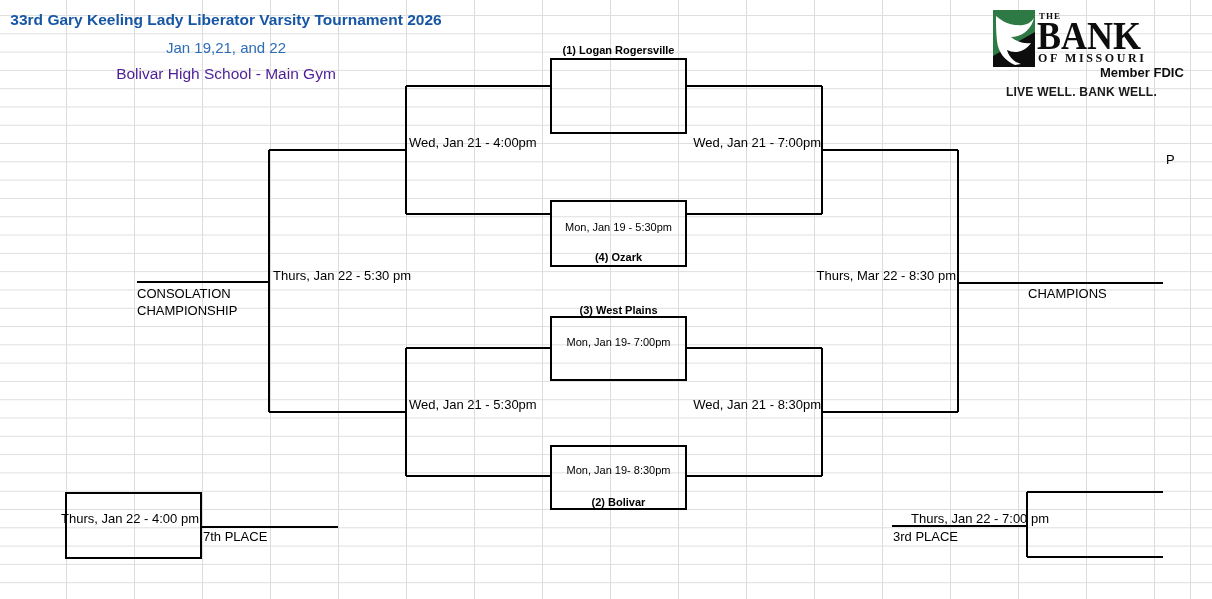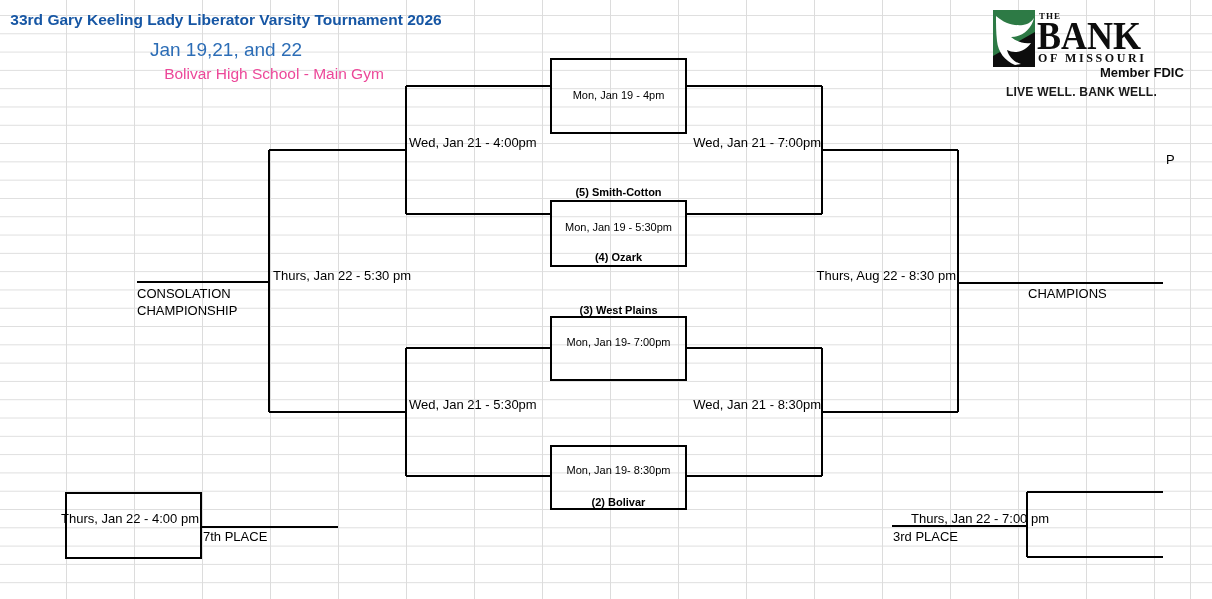--- a/index.html
+++ b/index.html
@@ -19,22 +19,22 @@
     background-size:68px 100%, 100% 18.3px;
     background-position:66px 0, 0 15px;
   }
   #grid-far-right{
     position:absolute;left:1190px;top:0;width:1px;height:599px;background:#dcdcdc;
   }
   svg.lines{position:absolute;left:0;top:0;}
   
   .hdr{position:absolute;left:0;top:0;width:452px;text-align:center;}
   .hdr .title{position:absolute;left:0;top:11px;width:100%;font-size:15.5px;font-weight:bold;color:#1656a4;white-space:nowrap;}
-  .hdr .dates{position:absolute;left:0;top:39px;width:100%;font-size:19px;color:#2c6db6;white-space:nowrap;}
-  .hdr .venue{position:absolute;left:0;top:65px;width:100%;font-size:15.5px;color:#ec4899;white-space:nowrap;margin-left:48px;}
+  .hdr .dates{position:absolute;left:0;top:39px;width:100%;font-size:15px;color:#2c6db6;white-space:nowrap;}
+  .hdr .venue{position:absolute;left:0;top:65px;width:100%;font-size:15.5px;color:#4c1d95;white-space:nowrap;}
   
   .lbl{position:absolute;font-size:13px;line-height:13px;color:#000;white-space:nowrap;}
   .b{font-weight:bold;}
   .gm{position:absolute;left:494px;width:249px;text-align:center;font-size:11px;line-height:13px;color:#000;white-space:nowrap;}
   
   .logo-emblem{position:absolute;left:993px;top:10px;width:42px;height:57px;}
   .logo-the{position:absolute;left:1039px;top:11px;font-family:"Liberation Serif",serif;font-weight:bold;font-size:9px;letter-spacing:1px;color:#0d0d0d;}
   .logo-bank{position:absolute;left:1037px;top:17px;font-family:"Liberation Serif",serif;font-weight:bold;font-size:40px;line-height:38px;color:#0d0d0d;transform:scaleX(0.9);transform-origin:left top;letter-spacing:0px;}
   .logo-sub{position:absolute;left:1038px;top:51px;font-family:"Liberation Serif",serif;font-weight:bold;font-size:12px;letter-spacing:2.6px;color:#0d0d0d;white-space:nowrap;}
   .logo-fdic{position:absolute;left:1100px;top:65px;font-size:13px;font-weight:bold;color:#0d0d0d;white-space:nowrap;}
@@ -82,42 +82,41 @@
     <path fill="#ffffff" d="M3 6 C 11 13, 20 16, 30 15 C 36 14, 39 11, 41 8 C 38 20, 29 27, 18 27
              C 24 32, 31 34, 38 33 C 32 42, 22 44, 14 40
              C 16 47, 21 52, 28 54 L 22 55 C 12 51, 5 42, 4 31 C 3 23, 3 14, 3 6 Z"></path>
   </svg>
   <div class="logo-the">THE</div>
   <div class="logo-bank">BANK</div>
   <div class="logo-sub">OF MISSOURI</div>
   <div class="logo-fdic">Member FDIC</div>
   <div class="logo-tag">LIVE WELL. BANK WELL.</div>
 
-  <div class="gm" style="top:89px">Mon, Jan 19 - 4pm</div>
+  <div class="gm b" style="top:44px">(1) Logan Rogersville</div>
 
-  <div class="gm b" style="top:186px">(5) Smith-Cotton</div>
   <div class="gm" style="top:221px">Mon, Jan 19 - 5:30pm</div>
   <div class="gm b" style="top:251px">(4) Ozark</div>
 
   <div class="gm b" style="top:304px">(3) West Plains</div>
   <div class="gm" style="top:336px">Mon, Jan 19- 7:00pm</div>
 
   <div class="gm" style="top:464px">Mon, Jan 19- 8:30pm</div>
   <div class="gm b" style="top:496px">(2) Bolivar</div>
 
   <div class="lbl" style="left:409px;top:136px">Wed, Jan 21 - 4:00pm</div>
   <div class="lbl" style="right:391px;top:136px">Wed, Jan 21 - 7:00pm</div>
   <div class="lbl" style="left:409px;top:398px">Wed, Jan 21 - 5:30pm</div>
   <div class="lbl" style="right:391px;top:398px">Wed, Jan 21 - 8:30pm</div>
 
   <div class="lbl" style="left:273px;top:269px">Thurs, Jan 22 - 5:30 pm</div>
   <div class="lbl" style="left:137px;top:287px">CONSOLATION</div>
   <div class="lbl" style="left:137px;top:304px">CHAMPIONSHIP</div>
 
-  <div class="lbl" style="right:256px;top:269px">Thurs, Aug 22 - 8:30 pm</div>
+  <div class="lbl" style="right:256px;top:269px">Thurs, Mar 22 - 8:30 pm</div>
   <div class="lbl" style="left:1028px;top:287px">CHAMPIONS</div>
 
   <div class="lbl" style="right:1013px;top:512px">Thurs, Jan 22 - 4:00 pm</div>
   <div class="lbl" style="left:203px;top:530px">7th PLACE</div>
 
   <div class="lbl" style="left:911px;top:512px">Thurs, Jan 22 - 7:00 pm</div>
   <div class="lbl" style="left:893px;top:530px">3rd PLACE</div>
 
   <div class="lbl" style="left:1166px;top:153px">P</div>
 

